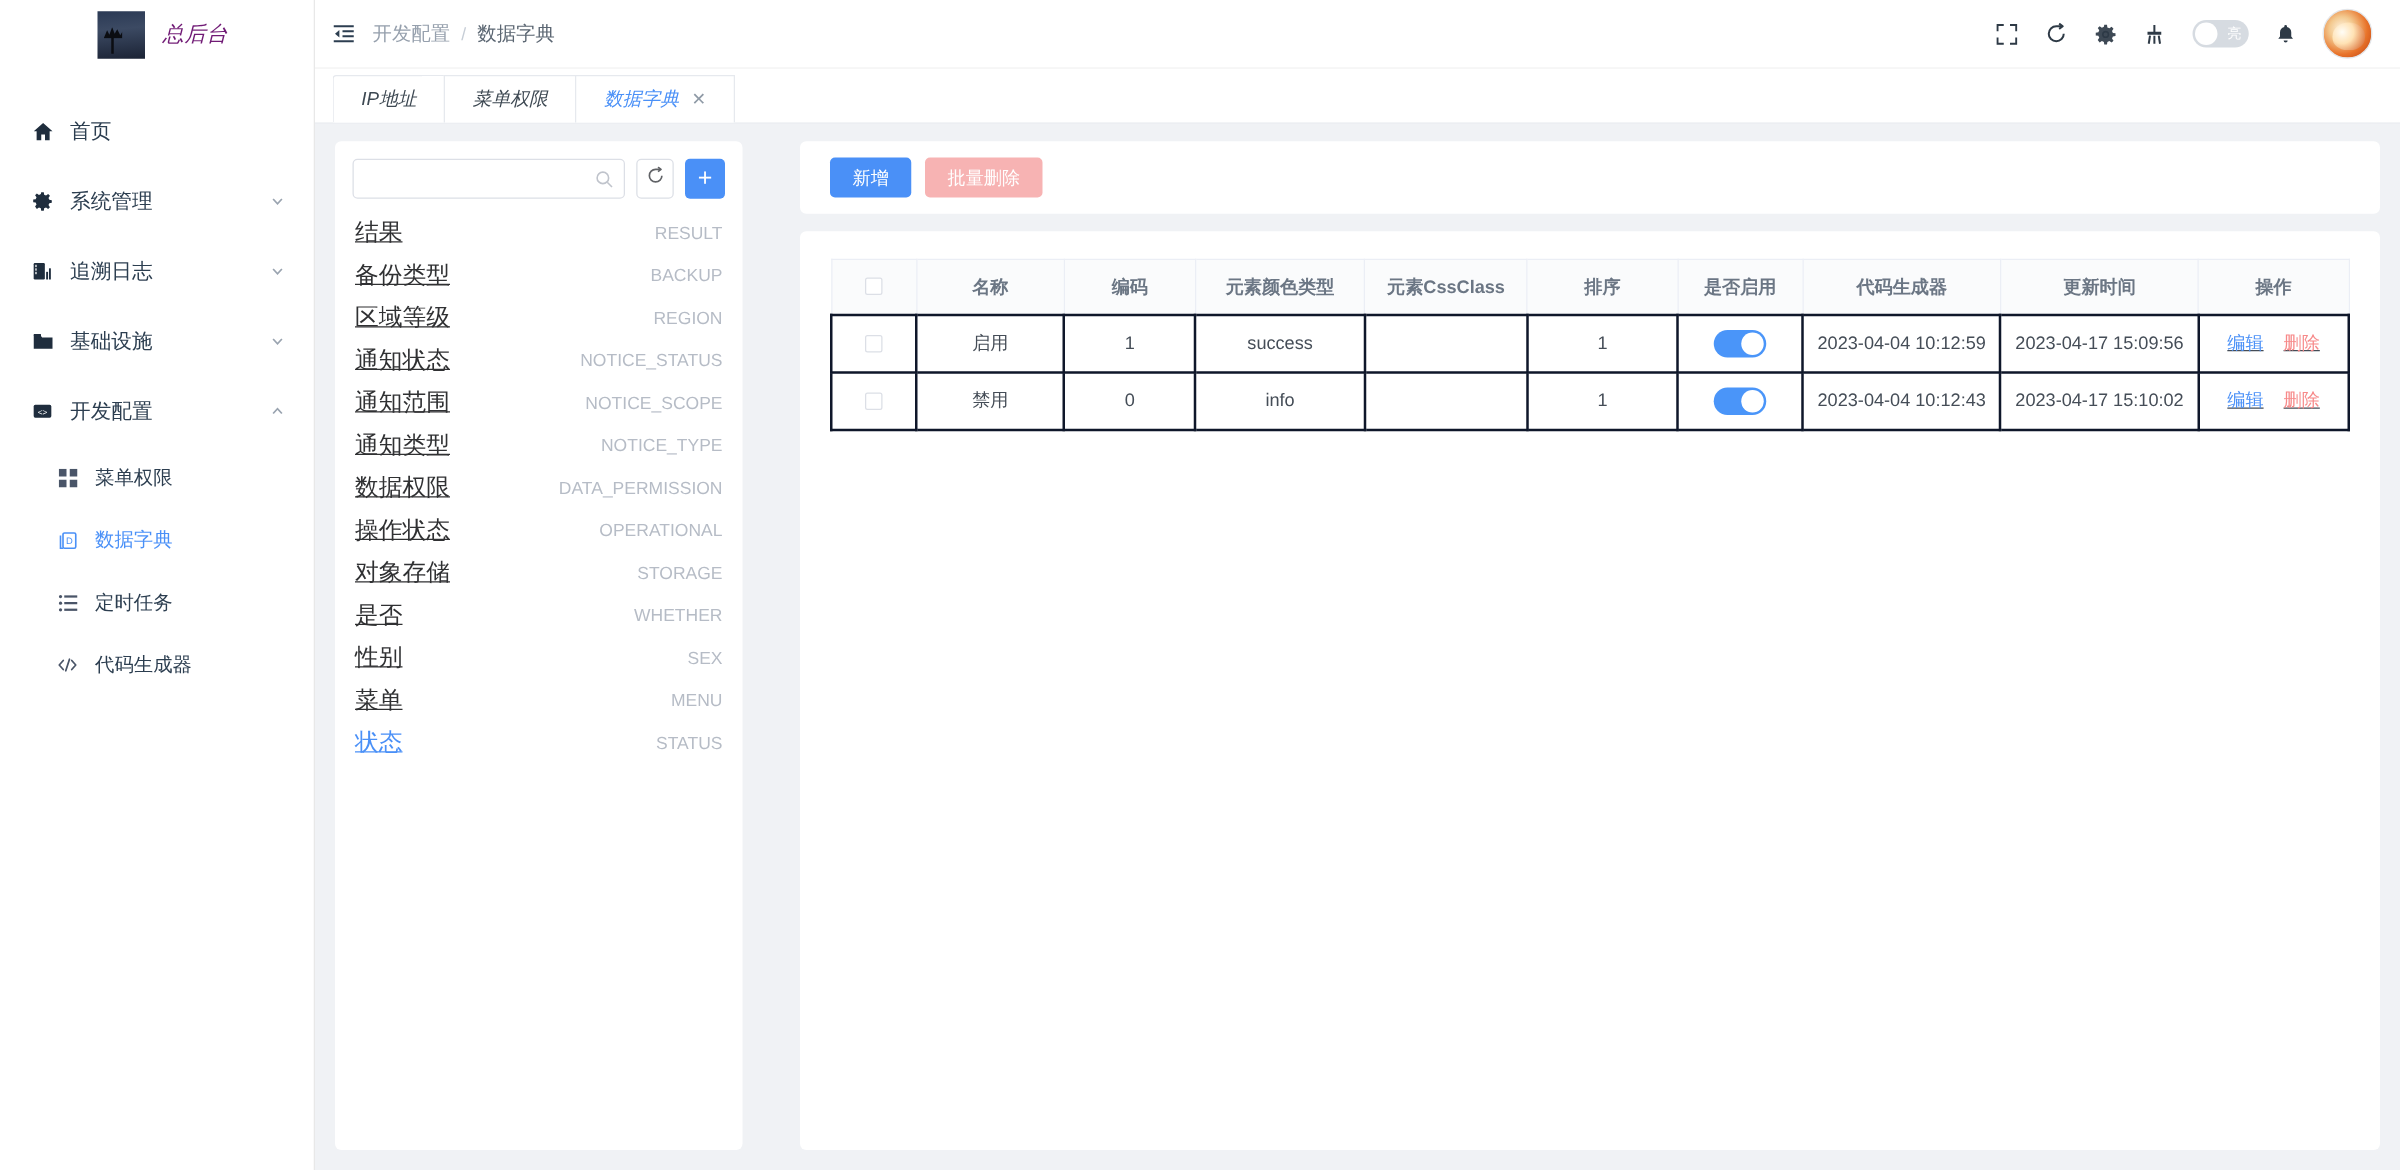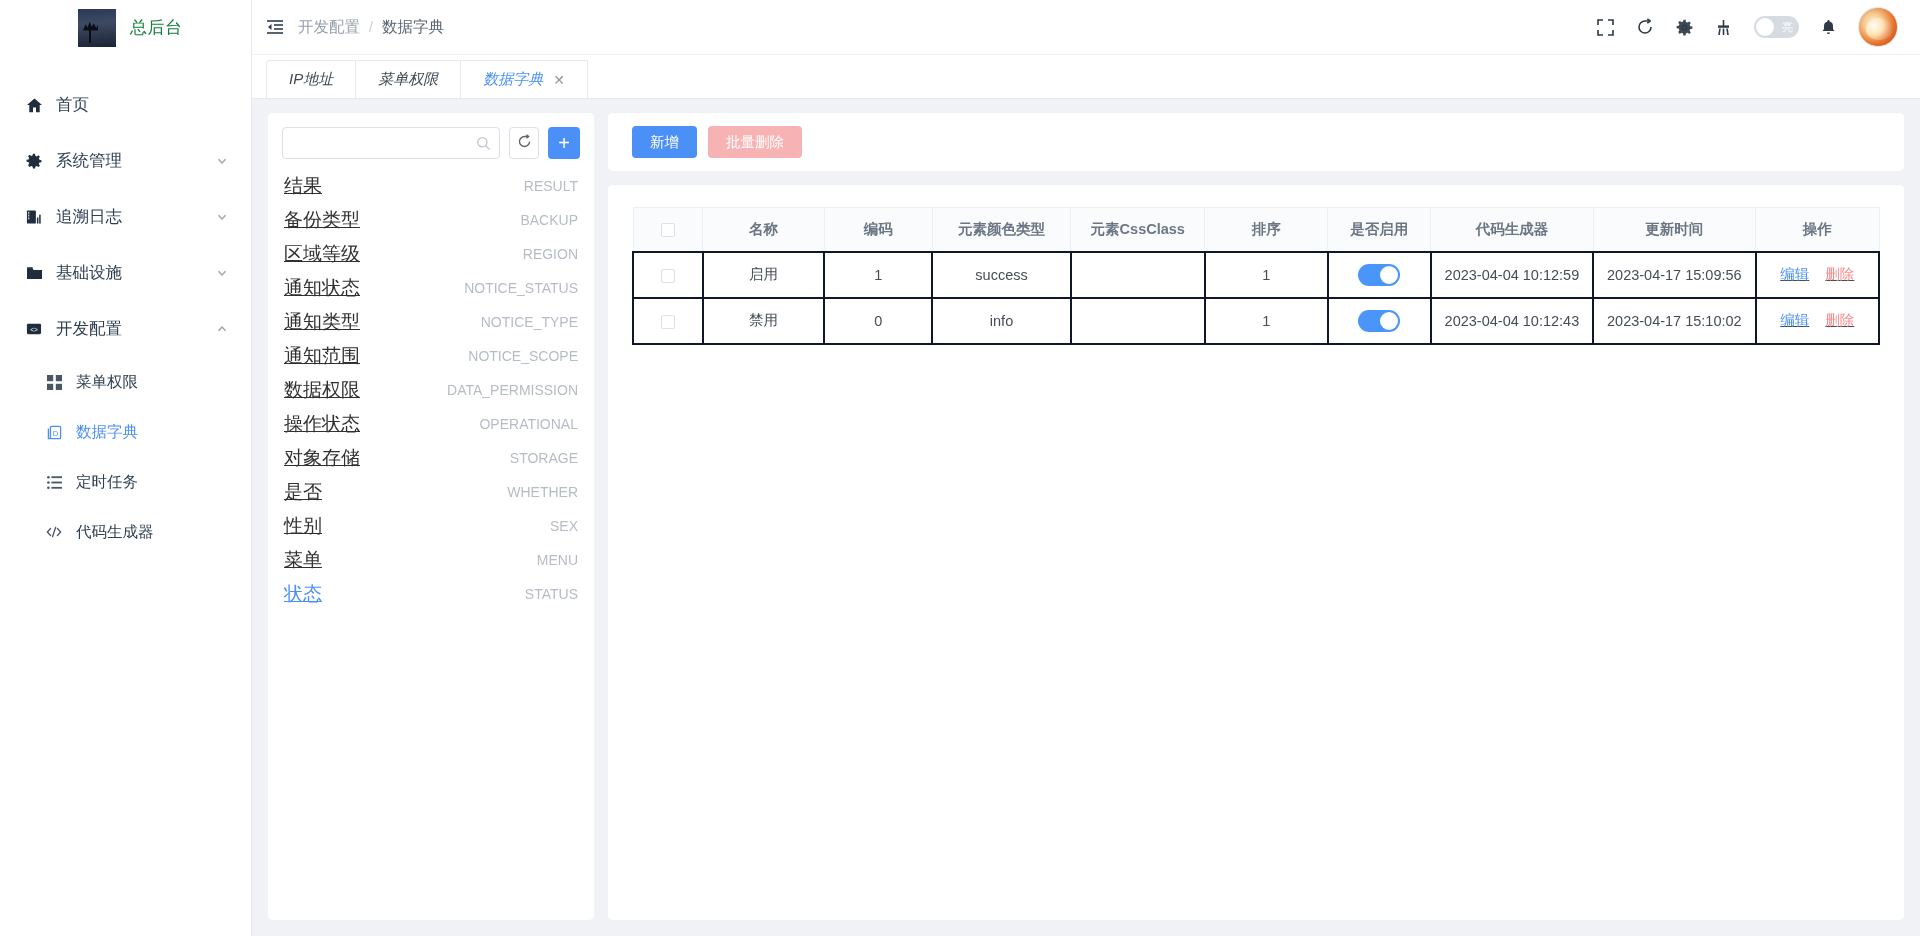--- a/index.html
+++ b/index.html
@@ -29,21 +29,21 @@
   }
   .logo-img::before {
     content:""; position:absolute; left:11px; bottom:4px; width:2px; height:16px;
     background:#0b0d12;
   }
   .logo-img::after {
     content:""; position:absolute; left:5px; bottom:16px; width:15px; height:9px;
     background:#0b0d12;
     clip-path: polygon(0 100%,18% 30%,30% 70%,45% 0,58% 60%,72% 20%,88% 75%,100% 40%,100% 100%);
   }
-  .logo-text { font-size: 17px; color: #15803d; letter-spacing: .5px; }
+  .logo-text { font-size: 17px; color: #701a75; letter-spacing: .5px; font-style: italic; }
 
   .menu { padding-top: 22px; }
   .menu-item {
     display: flex; align-items: center;
     height: 56px; padding: 0 22px 0 24px;
     font-size: 16.5px; color: #2c3e50; cursor: pointer;
     position: relative;
   }
   .menu-item .mi-ico {
     width: 20px; flex: 0 0 20px; margin-right: 12px;
@@ -143,21 +143,21 @@
   .dict-list { flex: 1 1 auto; overflow: hidden; }
   .dict-item {
     display: flex; align-items: center; justify-content: space-between;
     height: 34px; padding: 0 2px; cursor: pointer;
   }
   .dict-item .dn { font-size: 19px; color: #303133; text-decoration: underline; }
   .dict-item .dc { font-size: 14px; color: #b6bcc6; }
   .dict-item.active .dn { color: #4a90f7; }
   .dict-item.active .dc { color: #b6bcc6; }
 
-  .main-panel { flex: 1 1 auto; display: flex; flex-direction: column; min-width: 0; gap: 14px; }
+  .main-panel { flex: 1 1 auto; display: flex; flex-direction: column; min-width: 0; gap: 14px; margin-left: 32px; }
   .toolbar-card { padding: 13px 24px; display: flex; align-items: center; gap: 11px; flex: 0 0 auto; }
   .btn {
     height: 32px; padding: 0 18px; border-radius: 4px; border: none;
     font-size: 14.5px; color: #fff; cursor: pointer; font-family: inherit;
     display: flex; align-items: center;
   }
   .btn-primary { background: #4a90f7; }
   .btn-danger-soft { background: #f7b3b3; }
 
   .table-card { flex: 1 1 auto; padding: 22px 24px; min-height: 0; overflow: hidden; }
@@ -424,26 +424,26 @@
             </div>
             <div class="dict-item">
               <span class="dn">区域等级</span>
               <span class="dc">REGION</span>
             </div>
             <div class="dict-item">
               <span class="dn">通知状态</span>
               <span class="dc">NOTICE_STATUS</span>
             </div>
             <div class="dict-item">
+              <span class="dn">通知范围</span>
+              <span class="dc">NOTICE_SCOPE</span>
+            </div>
+            <div class="dict-item">
               <span class="dn">通知类型</span>
               <span class="dc">NOTICE_TYPE</span>
-            </div>
-            <div class="dict-item">
-              <span class="dn">通知范围</span>
-              <span class="dc">NOTICE_SCOPE</span>
             </div>
             <div class="dict-item">
               <span class="dn">数据权限</span>
               <span class="dc">DATA_PERMISSION</span>
             </div>
             <div class="dict-item">
               <span class="dn">操作状态</span>
               <span class="dc">OPERATIONAL</span>
             </div>
             <div class="dict-item">

